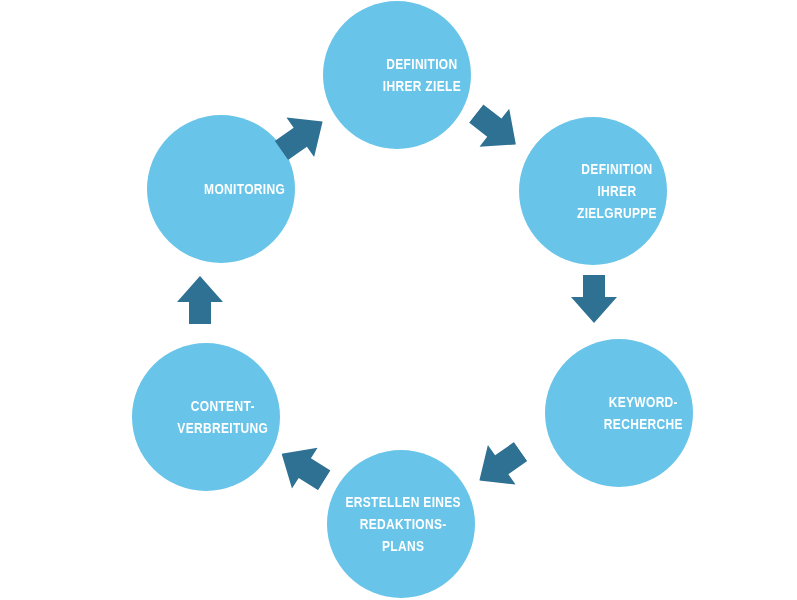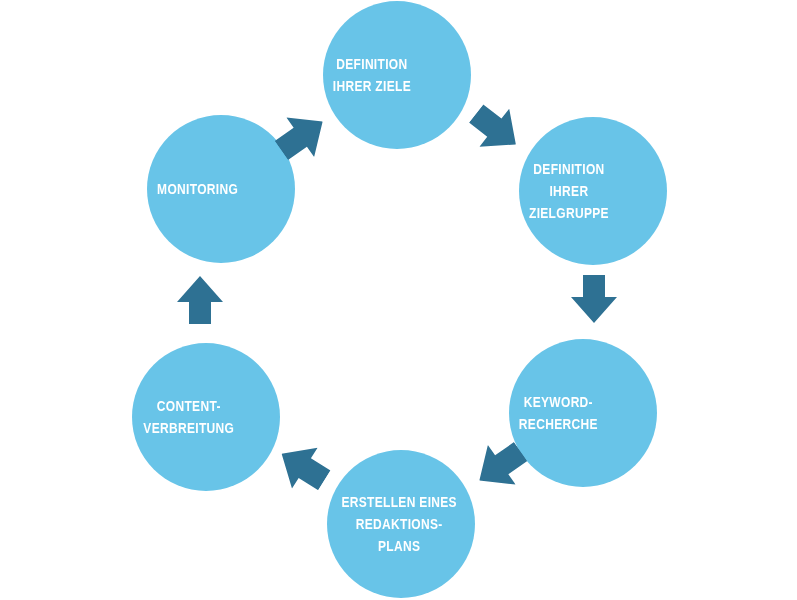--- a/index.html
+++ b/index.html
@@ -16,21 +16,21 @@
     font-family: "Liberation Sans", sans-serif;
   }
   .circle {
     position: absolute;
     width: 148px;
     height: 148px;
     border-radius: 50%;
     background: var(--circle-fill, #68C4E8);
     display: flex;
     align-items: center;
-    justify-content: flex-start;
+    justify-content: flex-end;
     text-align: center;
   }
   .label {
     display: inline-block;
     color: var(--label-color, #ffffff);
     font-weight: bold;
     font-size: 15px;
     line-height: 22px;
     letter-spacing: 0.4px;
     white-space: pre-line;
@@ -50,21 +50,21 @@
     display: block;
     width: 100%;
     height: 100%;
   }
   .arrow polygon {
     fill: var(--arrow-fill, #2E7193);
   }
   
   .pos-top          { left: 323px; top:   1px; }
   .pos-top-right    { left: 519px; top: 117px; }
-  .pos-bottom-right { left: 509px; top: 339px; }
+  .pos-bottom-right { left: 545px; top: 339px; }
   .pos-bottom       { left: 327px; top: 450px; }
   .pos-bottom-left  { left: 132px; top: 343px; }
   .pos-top-left     { left: 147px; top: 115px; }
   
   .arr-tl { left: 302px; top: 136px; --rot:  55deg; --scale: 1.05; }
   .arr-tr { left: 496px; top: 129px; --rot: 128deg; --scale: 1.05; }
   .arr-r  { left: 594px; top: 299px; --rot: 180deg; }
   .arr-br { left: 500px; top: 466px; --rot: 235deg; --scale: 1.05; }
   .arr-bl { left: 303px; top: 467px; --rot: 302deg; --scale: 1.05; }
   .arr-l  { left: 200px; top: 300px; --rot:   0deg; }

